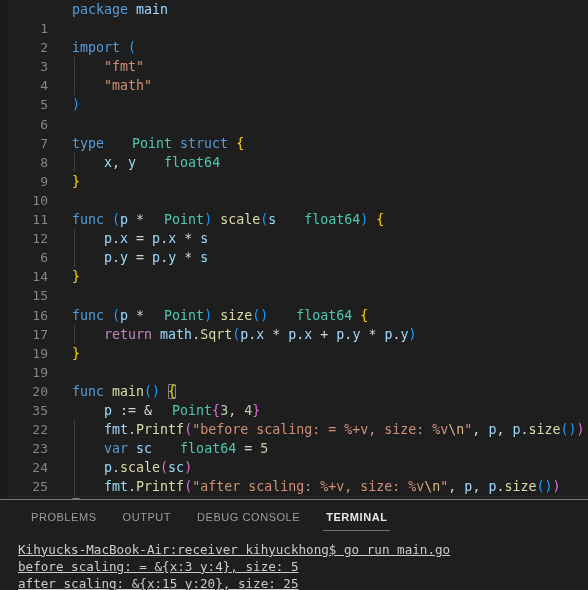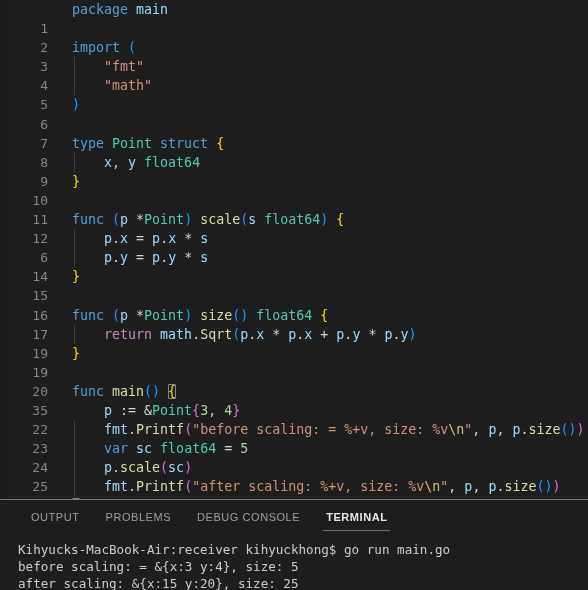--- a/index.html
+++ b/index.html
@@ -83,21 +83,21 @@
   .guide {
     position: absolute;
     width: 1px;
     background: #404040;
     left: 66px;
   }
 
   
   .kw   { color: #569cd6; }   
   .kwr  { color: #c586c0; }   
-  .typ  { color: #4ec9b0; }   
+  .typ  { color: #4ec9b0; margin-left: 20px; }   
   .fn   { color: #dcdcaa; }   
   .var  { color: #9cdcfe; }   
   .str  { color: #ce9178; }   
   .esc  { color: #d7ba7d; }   
   .num  { color: #b5cea8; }   
   .pun  { color: #d4d4d4; }   
   .brc  { color: #ffd700; }   
   .brc2 { color: #da70d6; }   
   .brc3 { color: #179fff; }   
 
@@ -159,20 +159,21 @@
     flex: 1 1 auto;
     padding: 6px 0 0 18px;
     overflow: hidden;
   }
   .tline {
     color: #cccccc;
     font-family: "DejaVu Sans Mono", monospace;
     font-size: 12.6px;
     line-height: 17px;
     white-space: pre;
+    text-decoration: underline;
   }
 </style>
 </head>
 <body>
 
 <div id="app">
 
   <div class="editor">
     <div class="edge-strip"></div>
 
@@ -321,24 +322,24 @@
 
     </div>
   </div>
 
   <div class="panel-divider"></div>
 
   <div class="panel">
 
     <div class="panel-tabs">
       <div class="ptab">
+        <span>PROBLEMS</span>
+      </div>
+      <div class="ptab">
         <span>OUTPUT</span>
-      </div>
-      <div class="ptab">
-        <span>PROBLEMS</span>
       </div>
       <div class="ptab">
         <span>DEBUG CONSOLE</span>
       </div>
       <div class="ptab active">
         <span>TERMINAL</span>
       </div>
     </div>
 
     <div class="terminal">

